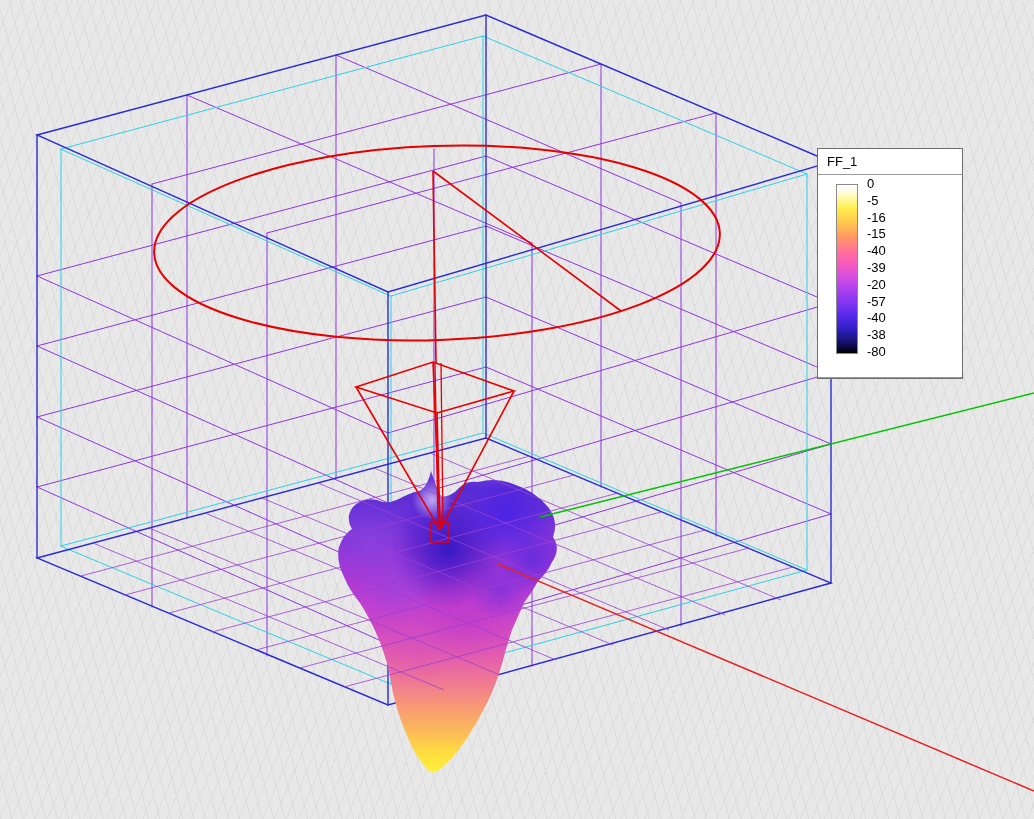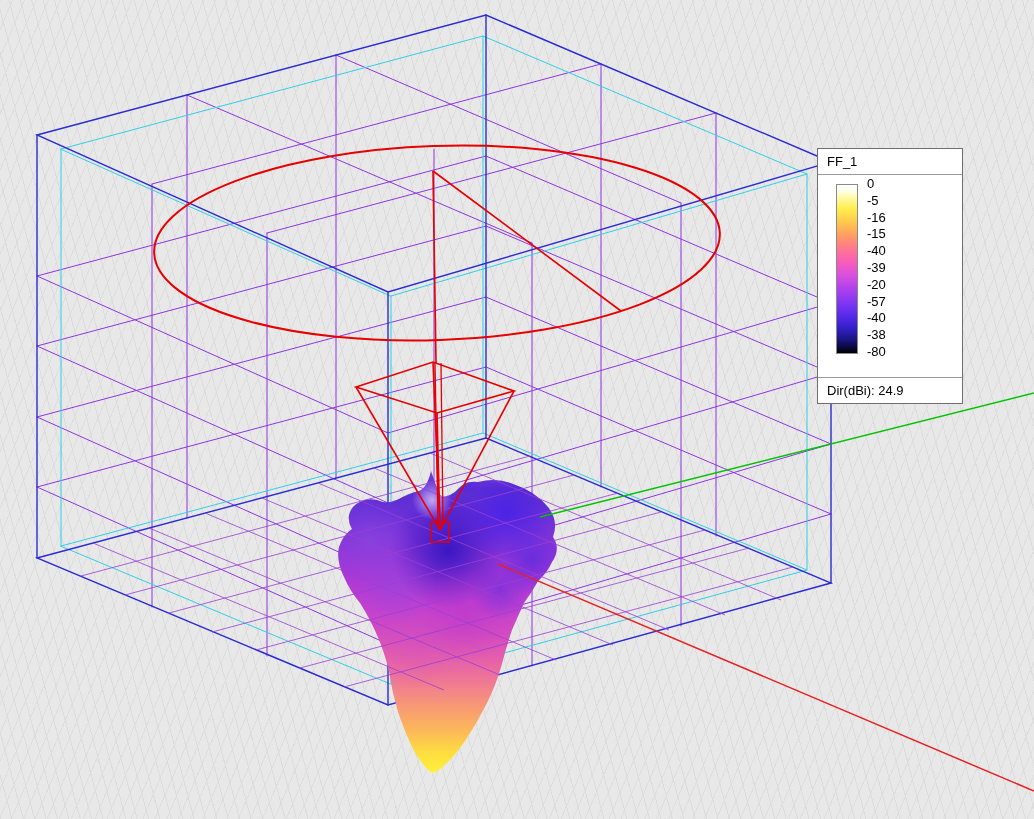--- a/index.html
+++ b/index.html
@@ -212,14 +212,13 @@
       <span>-15</span>
       <span>-40</span>
       <span>-39</span>
       <span>-20</span>
       <span>-57</span>
       <span>-40</span>
       <span>-38</span>
       <span>-80</span>
     </div>
   </div>
-  <div class="legend-row legend-dir">Dir(dBi): 24.9</div>
 </div>
 
 </body></html>

